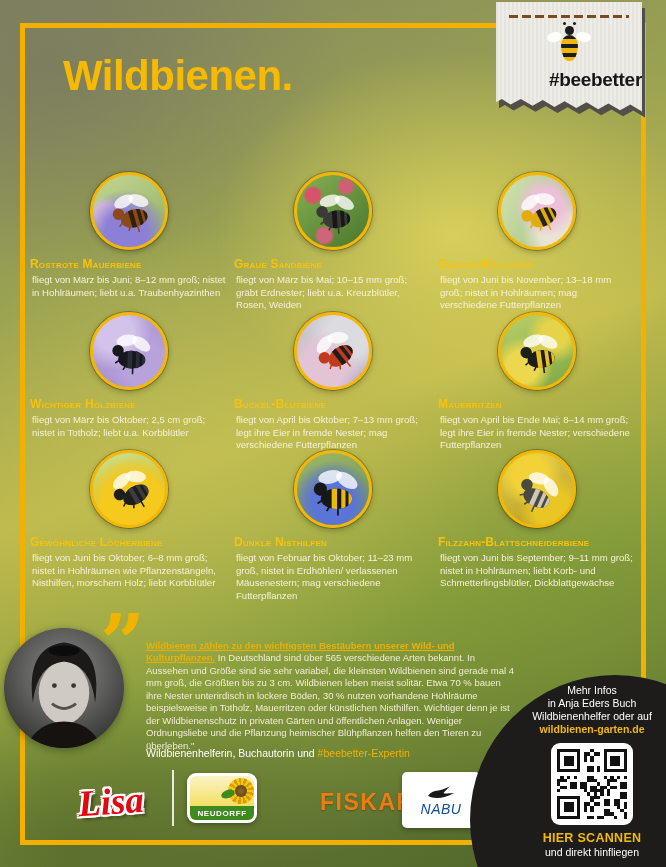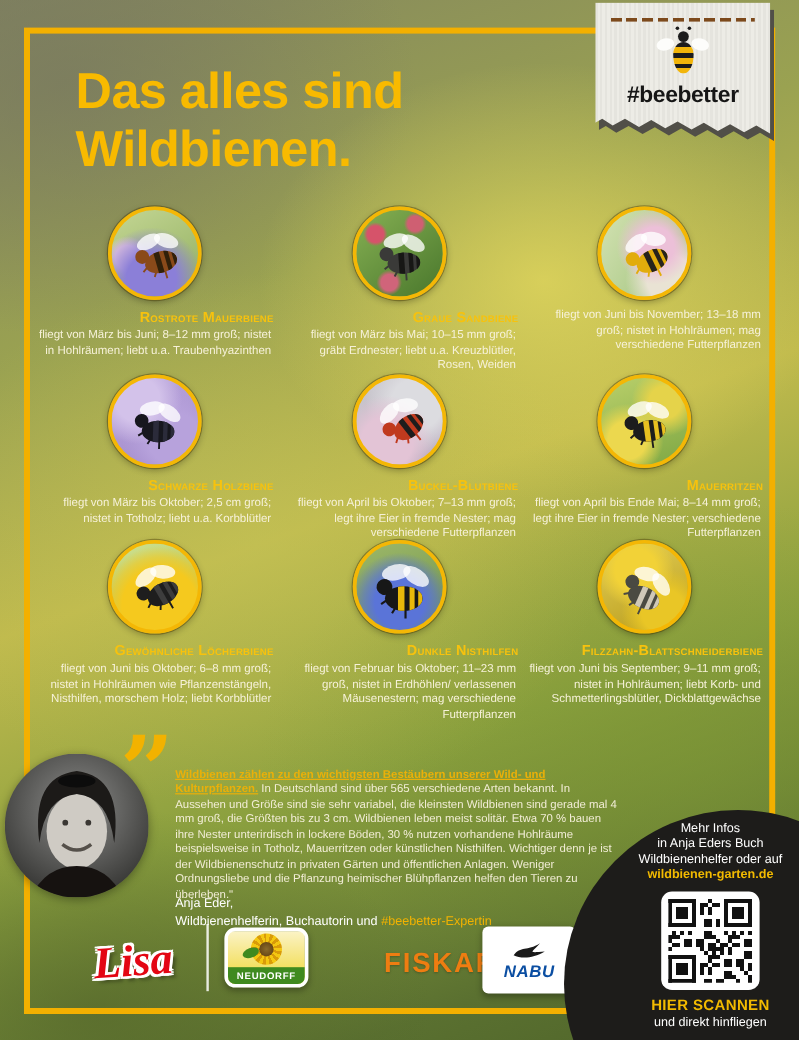--- a/index.html
+++ b/index.html
@@ -23,24 +23,24 @@
     clip-path:polygon(0% 0%,100% 0%,100% 96%,92% 90%,85% 95%,77% 89%,70% 94%,62% 88%,55% 93%,47% 87%,40% 92%,32% 86%,25% 91%,17% 85%,10% 90%,4% 85%,0% 88%);}
   .stitch{margin:13px 13px 0;height:3px;background:repeating-linear-gradient(90deg,#7d4a1c 0 9px,transparent 9px 13px);}
   .badge-bee{position:relative;width:46px;height:36px;margin:8px auto 0;}
   .wing{position:absolute;width:15px;height:10px;border-radius:50%;background:#fdfdfb;top:6px;}
   .wing.l{left:1px;transform:rotate(-14deg);} .wing.r{right:1px;transform:rotate(14deg);}
   .bhead{position:absolute;left:19px;top:0;width:9px;height:9px;border-radius:50%;background:#1c1c1c;}
   .bhead::before,.bhead::after{content:'';position:absolute;top:-4px;width:3px;height:3px;border-radius:50%;background:#1c1c1c;}
   .bhead::before{left:-2px;} .bhead::after{right:-2px;}
   .bbody{position:absolute;left:15px;top:9px;width:17px;height:26px;border-radius:50% 50% 46% 46%/40% 40% 60% 60%;
     background:repeating-linear-gradient(#1c1c1c 0 4px,#f2b50a 4px 9px);}
-  .badge-label{text-align:center;font-size:19px;font-weight:800;color:#161616;margin-top:7px;letter-spacing:-.3px;}
+  .badge-label{text-align:right;font-size:19px;font-weight:800;color:#161616;margin-top:7px;letter-spacing:-.3px;}
   
   .bee-grid{position:absolute;left:30px;top:172px;width:606px;display:grid;grid-template-columns:repeat(3,1fr);grid-template-rows:140px 138px auto;column-gap:6px;}
-  .bee-card{text-align:right;}
+  .bee-card{text-align:left;}
   .bee-photo{position:relative;width:72px;height:72px;border-radius:50%;border:3px solid #f4b705;margin:0 auto 7px;overflow:hidden;
     box-shadow:0 0 0 1px rgba(70,55,0,.4),0 2px 6px rgba(0,0,0,.3);}
   .bee-svg{position:absolute;left:12px;top:14px;width:48px;height:44px;}
   .bee-name{font-variant:small-caps;font-weight:bold;font-size:12px;color:#f7c20d;letter-spacing:.2px;margin-bottom:3px;}
   .bee-desc{font-size:9.6px;line-height:1.32;color:#f6f1d8;width:98%;margin:0 auto;}
   
   .p0{background:radial-gradient(circle at 46% 80%,#8b7fd8 0 30%,rgba(139,127,216,.55) 45%,transparent 62%),radial-gradient(circle at 18% 55%,#e7c9dd 0 14%,transparent 25%),linear-gradient(150deg,#c4d694,#8fae5e);--ba:#8a4a1a;--bb:#30200a;}
   .p1{background:radial-gradient(circle at 22% 28%,#d6536a 0 9%,transparent 13%),radial-gradient(circle at 68% 16%,#cf5f72 0 8%,transparent 12%),radial-gradient(circle at 38% 84%,#d0647a 0 9%,transparent 14%),linear-gradient(140deg,#86b053,#49772c);--ba:#3a3a38;--bb:#171715;}
   .p2{background:radial-gradient(circle at 62% 42%,#ecc0d8 0 26%,transparent 52%),radial-gradient(circle at 80% 80%,#e9e3d4 0 24%,transparent 46%),linear-gradient(120deg,#d3e2b2,#9cc078);--ba:#e2ac0c;--bb:#26221c;}
   .p3{background:radial-gradient(circle at 30% 25%,#d3c2ea 0 25%,transparent 50%),radial-gradient(circle at 72% 70%,#b7a2dc 0 30%,transparent 60%),linear-gradient(150deg,#c0addf,#9a82c6);--ba:#17171e;--bb:#2b2b3a;}
@@ -53,29 +53,29 @@
   .portrait{position:absolute;left:4px;top:628px;width:120px;height:120px;border-radius:50%;overflow:hidden;box-shadow:0 2px 8px rgba(0,0,0,.35);}
   .quote-mark{position:absolute;left:100px;top:604px;font-size:78px;font-weight:bold;color:#f2b200;line-height:1;font-family:"DejaVu Serif",serif;}
   .quote-text{position:absolute;left:146px;top:630px;width:372px;font-size:9.5px;line-height:1.32;color:#f2edd6;}
   .q-hl{color:#eab009;font-weight:bold;text-decoration:underline;}
   .credit{position:absolute;left:146px;top:746px;font-size:10.5px;line-height:1.45;color:#ffffff;}
   .credit .yl{color:#f2b200;}
   
   .lisa{position:absolute;left:78px;top:780px;font-family:"Liberation Serif",serif;font-style:italic;font-weight:bold;font-size:37px;color:#e30613;transform:rotate(-4deg);
     text-shadow:-2px 0 0 #fff,2px 0 0 #fff,0 -2px 0 #fff,0 2px 0 #fff,-2px -2px 0 #fff,2px 2px 0 #fff,-2px 2px 0 #fff,2px -2px 0 #fff,4px 4px 3px rgba(0,0,0,.35);}
   .pdiv{position:absolute;left:172px;top:770px;width:2px;height:56px;background:rgba(255,255,255,.85);}
-  .neud{position:absolute;left:187px;top:773px;width:70px;height:50px;border:3px solid #fff;border-radius:9px;overflow:hidden;background:linear-gradient(#fbf3c6,#efd735);box-shadow:0 2px 5px rgba(0,0,0,.3);display:flex;flex-direction:column;align-items:center;box-sizing:border-box;}
+  .neud{position:absolute;left:187px;top:773px;width:70px;height:50px;border:3px solid #fff;border-radius:9px;overflow:hidden;background:linear-gradient(#fbf3c6,#efd735);box-shadow:0 2px 5px rgba(0,0,0,.3);display:flex;flex-direction:column;align-items:flex-end;box-sizing:border-box;}
   .sun{position:relative;width:26px;height:26px;margin-top:2px;border-radius:50%;background:repeating-conic-gradient(#f4c711 0 14deg,#d99b08 14deg 28deg);}
   .sun::before{content:'';position:absolute;left:-7px;top:12px;width:14px;height:8px;border-radius:50%;background:#3f8a1f;transform:rotate(-20deg);}
   .sun::after{content:'';position:absolute;inset:7px;border-radius:50%;background:radial-gradient(#8a6a2a,#5a3a10);}
   .neud-banner{margin-top:auto;width:100%;background:#3f8a1f;color:#fff;font-size:8px;font-weight:800;letter-spacing:.6px;text-align:center;padding:2.5px 0;}
   .fisk{position:absolute;left:272px;top:789px;font-size:23px;font-weight:800;letter-spacing:1.5px;color:#ee7d11;text-shadow:0 1px 2px rgba(0,0,0,.25);margin-left:48px;}
   .fisk sup{font-size:8px;letter-spacing:0;}
   .nabu{position:absolute;left:402px;top:772px;width:78px;height:56px;background:#fff;border-radius:5px;box-shadow:0 2px 5px rgba(0,0,0,.3);display:flex;flex-direction:column;align-items:center;justify-content:center;box-sizing:border-box;}
-  .nabu-word{color:#0b4ea2;font-weight:700;font-style:italic;font-size:14px;letter-spacing:.5px;}
+  .nabu-word{color:#0b4ea2;font-weight:400;font-style:italic;font-size:14px;letter-spacing:.5px;}
   
   .dome{position:absolute;left:470px;top:675px;width:290px;height:290px;border-radius:50%;background:#1d1c1a;}
   .dome-content{position:absolute;left:506px;top:684px;width:172px;text-align:center;color:#fff;}
   .mi-line{font-size:10.5px;line-height:1.24;}
   .mi-link{font-size:10.5px;line-height:1.24;color:#f2ba00;font-weight:bold;}
   .qr-box{width:82px;height:82px;background:#fff;border-radius:9px;margin:7px auto 6px;padding:6px;box-sizing:border-box;}
   .scan1{color:#f2ba00;font-weight:800;font-size:12.5px;letter-spacing:.3px;}
   .scan2{font-size:10.5px;margin-top:1px;}
 </style>
 </head>
@@ -101,21 +101,20 @@
             <rect x="37" y="18" width="3" height="20" fill="var(--bb)"></rect>
           </g>
         </g>
       </g>
     </defs>
   </svg>
 
   <div class="frame"></div>
 
   <div class="title">
-    <div>Das alles sind</div>
     <div>Wildbienen.</div>
   </div>
 
   <div class="badge">
     <div class="badge-back"></div>
     <div class="badge-paper">
       <div class="stitch"></div>
       <div class="badge-bee">
         <span class="wing l"></span>
         <span class="wing r"></span>
@@ -144,29 +143,30 @@
         </div>
       <div class="bee-name">Graue Sandbiene</div>
       <div class="bee-desc">fliegt von März bis Mai; 10–15 mm groß; gräbt Erdnester; liebt u.a. Kreuzblütler, Rosen, Weiden</div>
     </div>
     <div class="bee-card">
       <div class="bee-photo p2">
           <svg class="bee-svg" viewBox="0 0 44 42" style="transform:rotate(-10deg)">
             <use href="#bee-sil"></use>
           </svg>
         </div>
+      <div class="bee-name">Garten-Wollbiene</div>
       <div class="bee-desc">fliegt von Juni bis November; 13–18 mm groß; nistet in Hohlräumen; mag verschiedene Futterpflanzen</div>
     </div>
     <div class="bee-card">
       <div class="bee-photo p3">
           <svg class="bee-svg" viewBox="0 0 44 42" style="transform:rotate(18deg)">
             <use href="#bee-sil"></use>
           </svg>
         </div>
-      <div class="bee-name">Schwarze Holzbiene</div>
+      <div class="bee-name">Wichtiger Holzbiene</div>
       <div class="bee-desc">fliegt von März bis Oktober; 2,5 cm groß; nistet in Totholz; liebt u.a. Korbblütler</div>
     </div>
     <div class="bee-card">
       <div class="bee-photo p4">
           <svg class="bee-svg" viewBox="0 0 44 42" style="transform:rotate(-22deg)">
             <use href="#bee-sil"></use>
           </svg>
         </div>
       <div class="bee-name">Buckel-Blutbiene</div>
       <div class="bee-desc">fliegt von April bis Oktober; 7–13 mm groß; legt ihre Eier in fremde Nester; mag verschiedene Futterpflanzen</div>
@@ -223,21 +223,20 @@
       <ellipse cx="50" cy="19" rx="13" ry="4.5" fill="#0c0c0c"></ellipse>
       <path d="M40 63 Q50 71 60 63" stroke="#55504a" stroke-width="2.4" fill="none"></path>
       <circle cx="42" cy="48" r="2" fill="#3a3733"></circle>
         <circle cx="58" cy="48" r="2" fill="#3a3733"></circle>
       <path d="M18 100 Q28 78 50 78 Q72 78 82 100 Z" fill="#161210"></path>
     </svg>
   </div>
   <div class="quote-mark">”</div>
   <p class="quote-text"><span class="q-hl">Wildbienen zählen zu den wichtigsten Bestäubern unserer Wild- und Kulturpflanzen.</span> <span>In Deutschland sind über 565 verschiedene Arten bekannt. In Aussehen und Größe sind sie sehr variabel, die kleinsten Wildbienen sind gerade mal 4 mm groß, die Größten bis zu 3 cm. Wildbienen leben meist solitär. Etwa 70 % bauen ihre Nester unterirdisch in lockere Böden, 30 % nutzen vorhandene Hohlräume beispielsweise in Totholz, Mauerritzen oder künstlichen Nisthilfen. Wichtiger denn je ist der Wildbienenschutz in privaten Gärten und öffentlichen Anlagen. Weniger Ordnungsliebe und die Pflanzung heimischer Blühpflanzen helfen den Tieren zu überleben."</span></p>
   <div class="credit">
-    <div>Anja Eder,</div>
     <div><span>Wildbienenhelferin, Buchautorin und </span><span class="yl">#beebetter-Expertin</span></div>
   </div>
 
   <div class="lisa">Lisa</div>
   <div class="pdiv"></div>
   <div class="neud">
     <div class="sun"></div>
     <div class="neud-banner">NEUDORFF</div>
   </div>
   <div class="fisk"><span>FISKARS</span><sup>®</sup></div>

